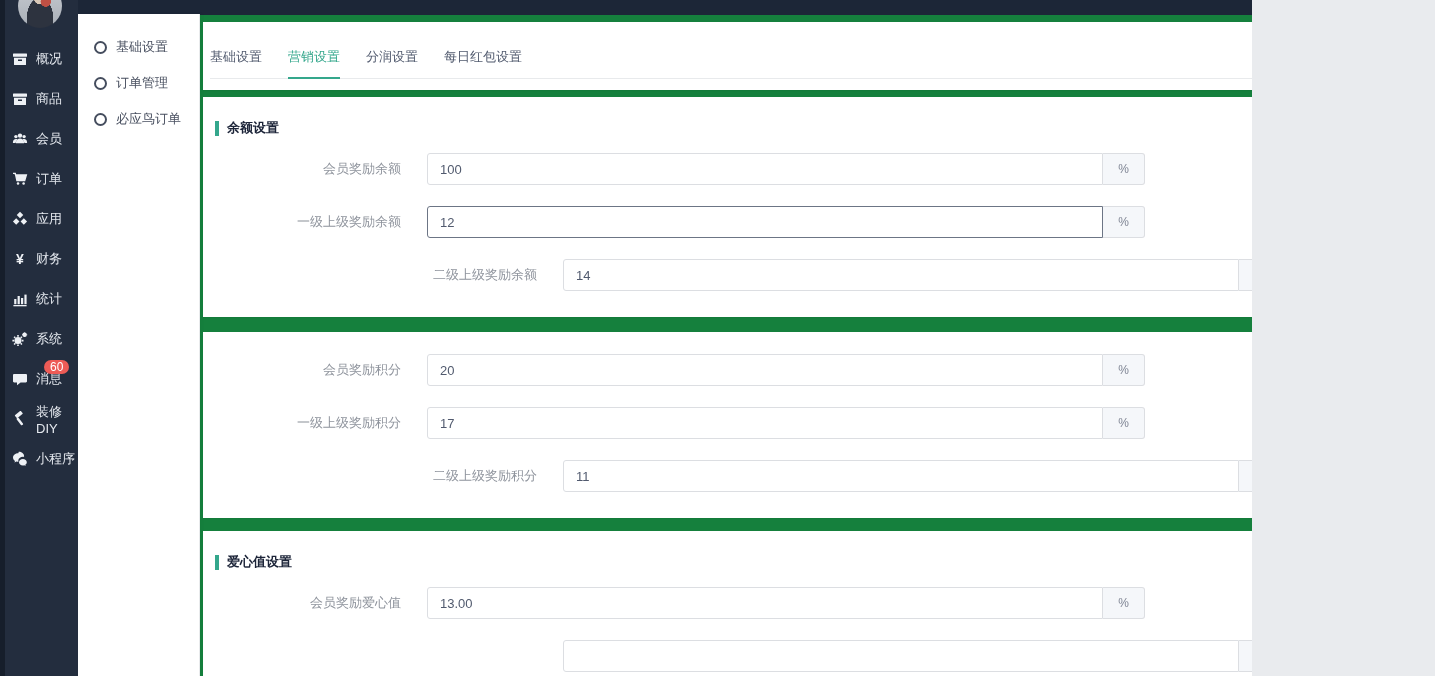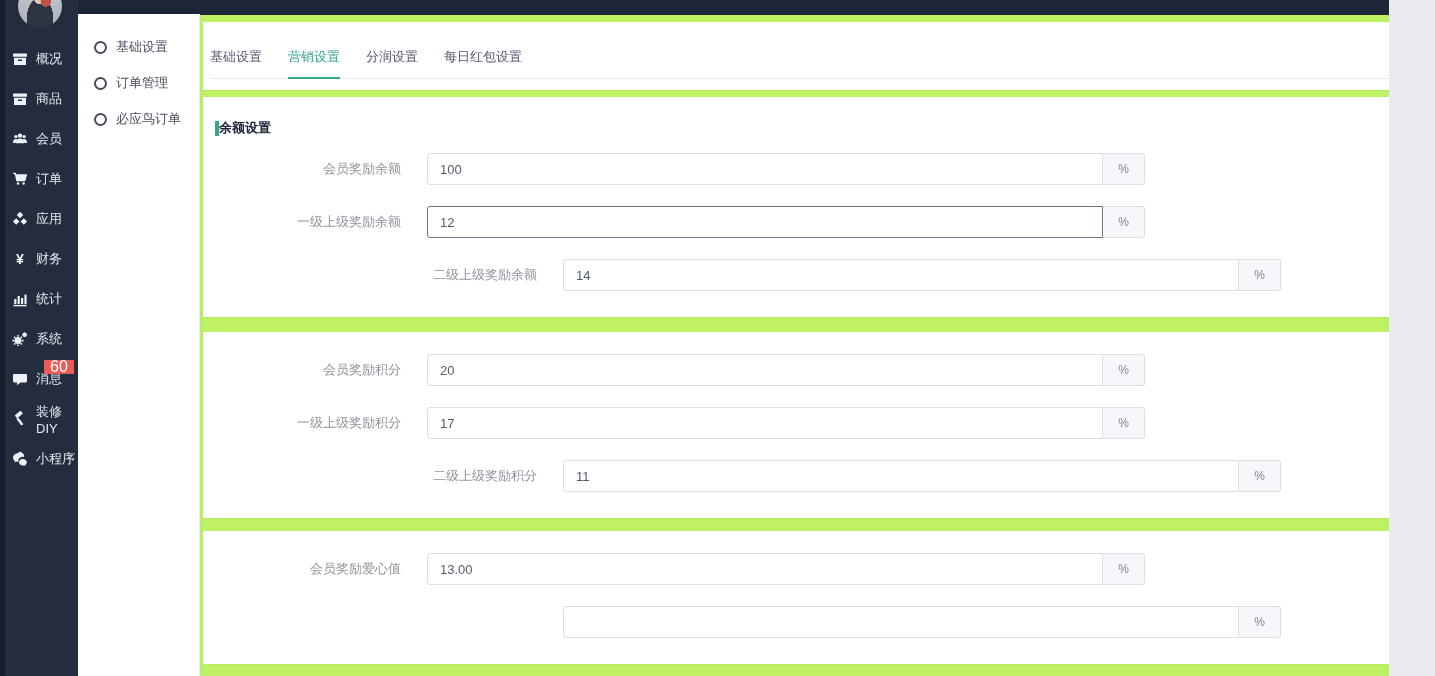--- a/index.html
+++ b/index.html
@@ -1,54 +1,54 @@
 <!DOCTYPE html>
 <html style="--accent: #34a78c; --badge: #ed5b56;"><head>
 <meta charset="utf-8">
 <style>
   html,body{margin:0;padding:0;background:#e9ebee;font-family:"Liberation Sans","DejaVu Sans",sans-serif;}
-  .app{position:relative;width:1389px;height:676px;background:#bef264;overflow:hidden;}
+  .app{position:relative;width:1252px;height:676px;background:#15803d;overflow:hidden;}
 
   
   .topbar{position:absolute;left:0;top:0;width:100%;height:15px;background:#1c2637;overflow:hidden;z-index:1;}
   .topbar-inner{display:flex;align-items:center;height:42px;margin-top:-27px;padding-left:96px;gap:28px;color:#d6dbe3;font-size:13px;}
   .topbar-item{display:flex;align-items:center;gap:6px;cursor:pointer;}
 
   
   .sidebar{position:absolute;left:0;top:0;width:78px;height:676px;background:#232d3e;z-index:3;}
   .edge-strip{position:absolute;left:0;top:0;width:5px;height:100%;background:#161e2b;}
   .avatar{position:absolute;left:18px;top:-16px;width:44px;height:44px;border-radius:50%;
     background:
       radial-gradient(circle at 63% 40%, #c05044 0 13%, rgba(0,0,0,0) 14%),
       radial-gradient(circle at 48% 34%, #d8c8b7 0 13%, rgba(0,0,0,0) 14%),
       radial-gradient(ellipse at 50% 78%, #2d333f 0 42%, rgba(0,0,0,0) 43%),
       linear-gradient(#c6cad0,#a9afb7);
     cursor:pointer;}
   .nav{position:absolute;top:39px;left:0;width:100%;}
   .nav-item{height:40px;display:flex;align-items:center;padding-left:12px;gap:8px;color:#e4e8ee;font-size:13px;cursor:pointer;position:relative;}
   .nav-item svg{width:16px;height:16px;fill:#eef1f5;color:#eef1f5;flex:none;}
   .nav-item .yen{width:16px;text-align:center;font-weight:bold;font-size:14px;color:#eef1f5;flex:none;}
-  .nav-badge{position:absolute;left:44px;top:1px;background:var(--badge,#ed5b56);color:#fff;font-size:16px;line-height:14px;border-radius:0;padding:0 6px;}
+  .nav-badge{position:absolute;left:44px;top:1px;background:var(--badge,#ed5b56);color:#fff;font-size:12px;line-height:14px;border-radius:7px;padding:0 6px;}
 
   
   .submenu{position:absolute;left:78px;top:14px;width:122px;height:662px;background:#fff;border-right:1px solid #e8eaec;box-shadow:2px 0 4px rgba(0,0,0,.03);z-index:2;padding-top:15px;box-sizing:border-box;}
   .submenu-item{height:36px;display:flex;align-items:center;gap:9px;padding-left:16px;font-size:13px;color:#495060;cursor:pointer;}
   .ring{width:9px;height:9px;border:2px solid #454d5e;border-radius:50%;flex:none;}
 
   
   .main{position:absolute;left:200px;top:15px;width:1235px;height:661px;}
   .tab-card{margin:7px 2px 0 3px;height:68px;background:#fff;box-shadow:0 1px 1px rgba(0,0,0,.04);}
   .tabs{margin:0 12px 0 7px;padding-top:26px;display:flex;border-bottom:1px solid #e8eaec;}
   .tab{font-size:13px;color:#515a6e;margin-right:26px;padding-bottom:11px;border-bottom:2px solid transparent;margin-bottom:-1px;cursor:pointer;white-space:nowrap;}
   .tab.active{color:var(--accent,#34a78c);border-bottom-color:var(--accent,#34a78c);}
 
   .card{margin:7px 2px 0 3px;background:#fff;box-shadow:0 1px 1px rgba(0,0,0,.04);padding:22px 16px 26px 12px;}
   .card.gap-lg{margin-top:15px;}
   .card.gap-md{margin-top:13px;}
-  .section-title{display:flex;align-items:center;margin-bottom:16px;}
+  .section-title{display:flex;align-items:center;gap:8px;margin-bottom:16px;}
   .section-bar{width:4px;height:15px;background:var(--accent,#34a78c);flex:none;}
   .section-text{font-size:13px;font-weight:bold;color:#1c2438;}
   .row{display:flex;align-items:center;margin-bottom:21px;}
   .row:last-child{margin-bottom:0;justify-content:center;}
   .row-label{width:186px;text-align:right;padding-right:10px;font-size:13px;color:#8f949d;flex:none;}
   .input-group{display:flex;padding-left:16px;}
   .pct-input{box-sizing:border-box;width:676px;height:32px;border:1px solid #dcdee2;border-radius:3px 0 0 3px;padding:0 12px;font-size:13px;color:#515a6e;background:#fff;outline:none;font-family:inherit;}
   .pct-input.focused{border-color:#6c7585;}
   .addon{box-sizing:border-box;width:42px;height:32px;border:1px solid #dcdee2;border-left:none;border-radius:0 3px 3px 0;background:#f5f7fa;color:#808695;display:flex;align-items:center;justify-content:center;font-size:12px;flex:none;}
 </style>
@@ -249,20 +249,24 @@
           </div>
           <div class="row">
             <div class="row-label">二级上级奖励积分</div>
             <div class="input-group">
               <input class="pct-input" type="text" value="11" style="">
               <span class="addon">%</span>
             </div>
           </div>
         </div>
         <div class="card gap-md">
+          <div class="section-title">
+            <span class="section-bar"></span>
+            <span class="section-text">爱心值设置</span>
+          </div>
           <div class="row">
             <div class="row-label">会员奖励爱心值</div>
             <div class="input-group">
               <input class="pct-input" type="text" value="13.00" style="">
               <span class="addon">%</span>
             </div>
           </div>
           <div class="row">
             <div class="row-label"></div>
             <div class="input-group">

